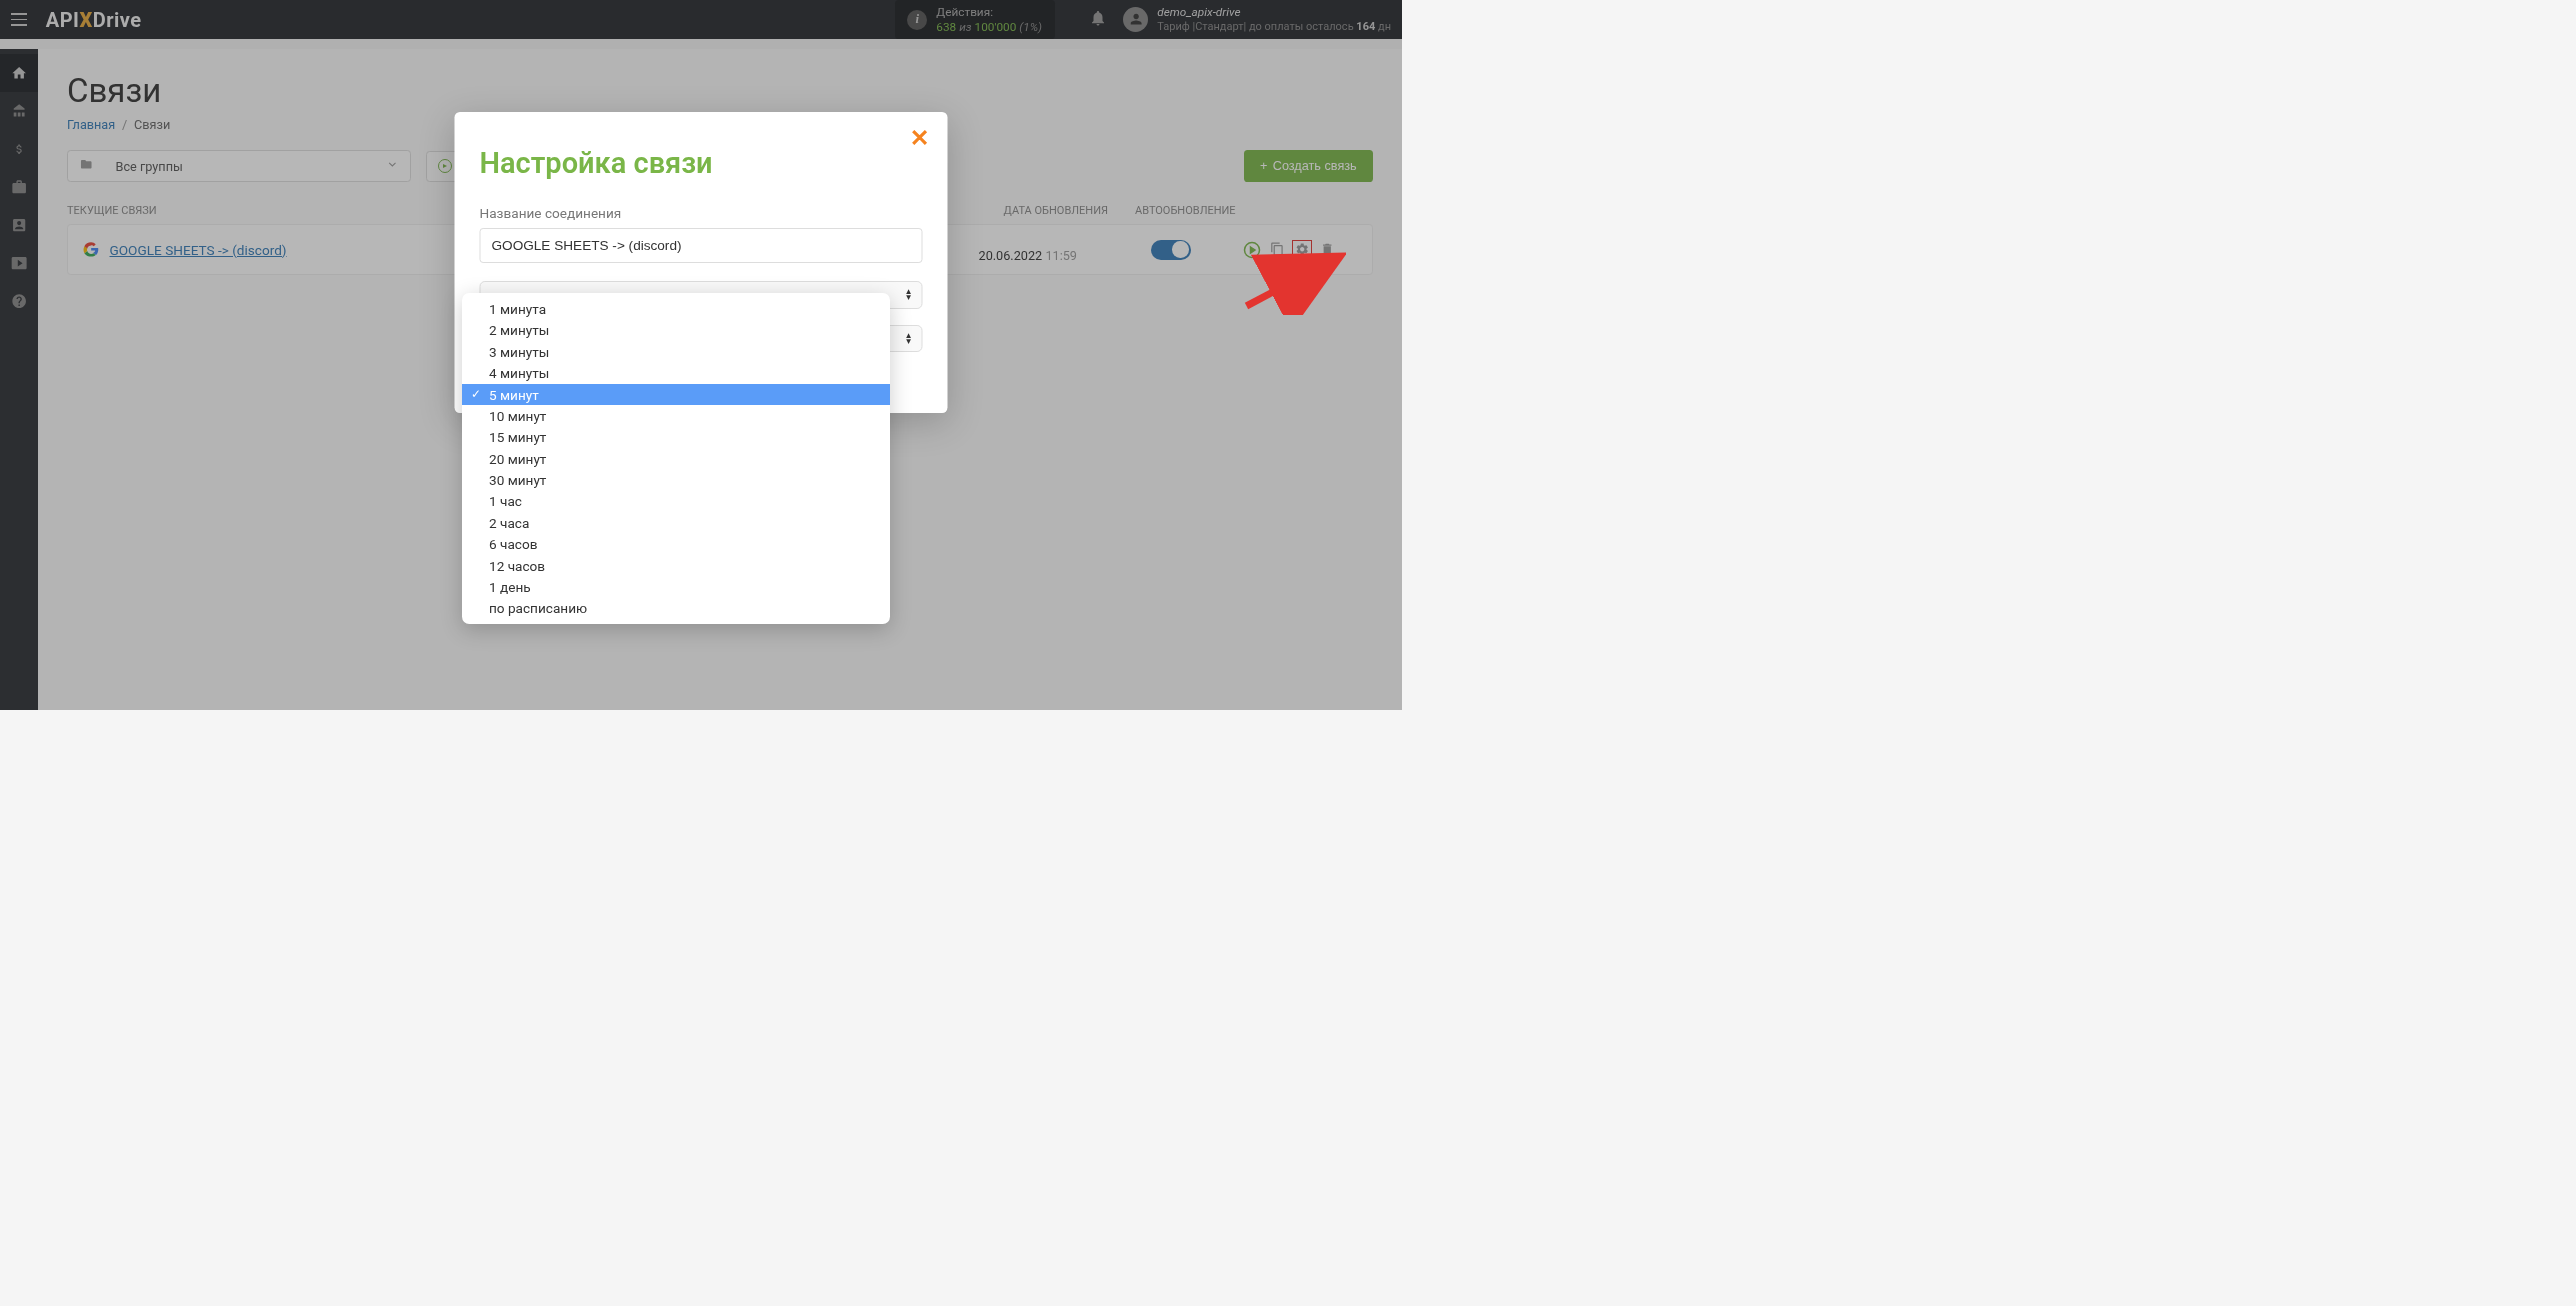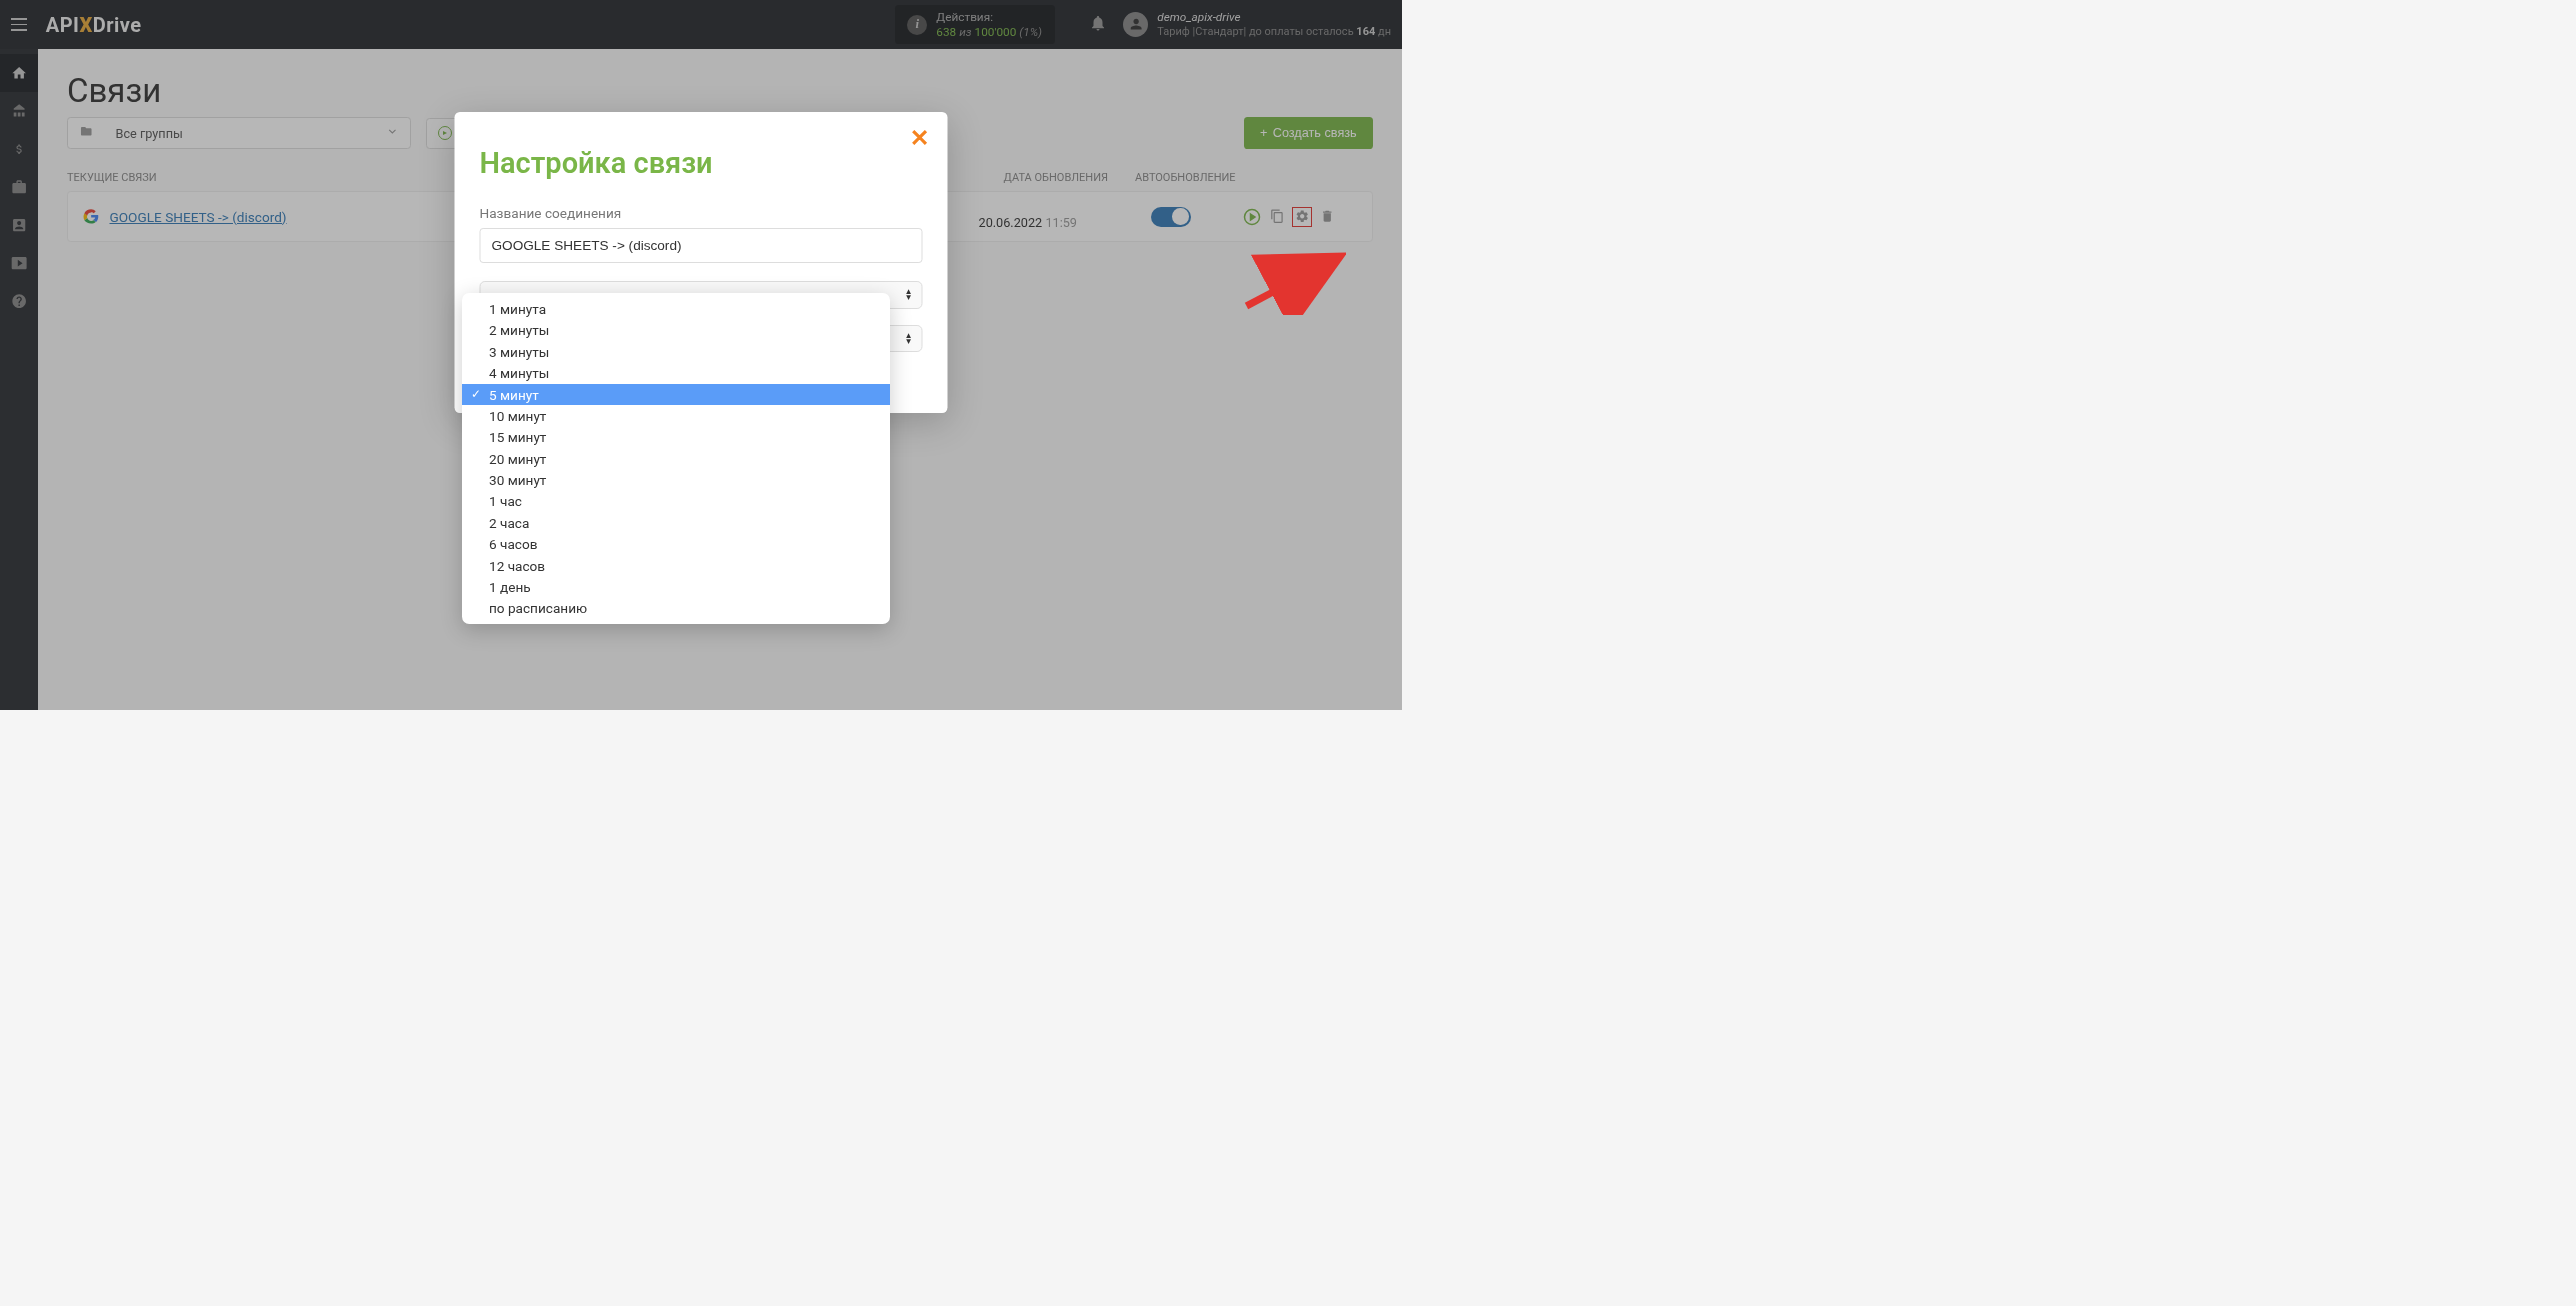--- a/index.html
+++ b/index.html
@@ -10,21 +10,21 @@
       height: 710px;
       overflow: hidden;
       position: relative;
       font-size: 12.7px;
     }
     
     
     .top-header {
       position: absolute;
       top: 0; left: 0; right: 0;
-      height: 49px;
+      height: 39px;
       background: #25282d;
       display: flex;
       align-items: center;
       padding: 0 11px;
       color: #aaa;
       z-index: 10;
     }
     .hamburger {
       width: 22px; height: 22px;
       display: flex; flex-direction: column; justify-content: center; gap: 3.6px;
@@ -441,20 +441,25 @@
   </div>
   <div class="side-icon">
     <svg width="16.3" height="16.3" viewBox="0 0 24 24" fill="currentColor">
         <path d="M12 2C6.48 2 2 6.48 2 12s4.48 10 10 10 10-4.48 10-10S17.52 2 12 2zm1 17h-2v-2h2v2zm2.07-7.75l-.9.92C13.45 12.9 13 13.5 13 15h-2v-.5c0-1.1.45-2.1 1.17-2.83l1.24-1.26c.37-.36.59-.86.59-1.41 0-1.1-.9-2-2-2s-2 .9-2 2H8c0-2.21 1.79-4 4-4s4 1.79 4 4c0 .88-.36 1.68-.93 2.25z"></path>
       </svg>
   </div>
 </div>
 
 <div class="main">
   <h1 class="page-title">Связи</h1>
+  <div class="breadcrumb">
+    <a href="#">Главная</a>
+    <span class="sep">/</span>
+    <span class="current">Связи</span>
+  </div>
 
   <div class="filters-row">
     <div class="group-select">
       <div class="left">
         <span class="folder-icon">
           <svg width="14.5" height="12.7" viewBox="0 0 24 24" fill="currentColor">
               <path d="M10 4H4c-1.11 0-2 .89-2 2v12c0 1.11.89 2 2 2h16c1.11 0 2-.89 2-2V8c0-1.11-.89-2-2-2h-8l-2-2z"></path>
             </svg>
         </span>
         <span>Все группы</span>

